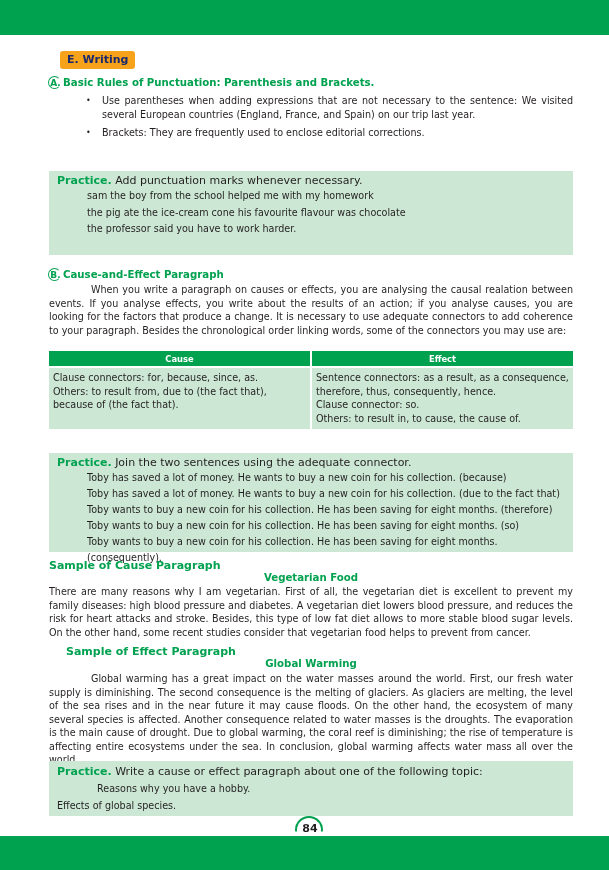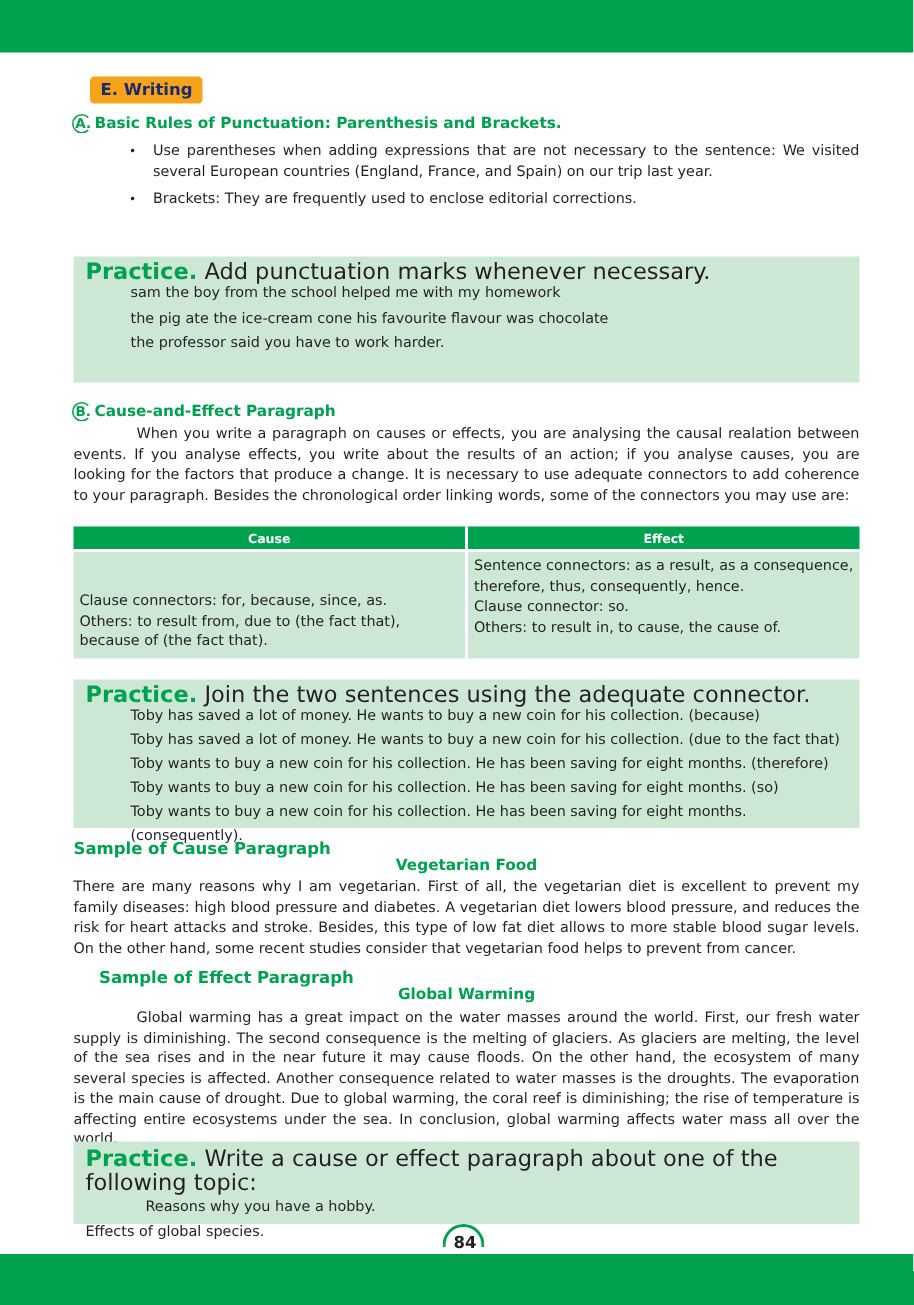--- a/index.html
+++ b/index.html
@@ -37,40 +37,40 @@
   .sub-head .circ span { position: relative; left: 1px; }
   .bullets { position: absolute; left: 86px; top: 94px; width: 487px; margin: 0; padding: 0; list-style: none; }
   .bullets li {
     position: relative; padding-left: 16px; font-size: 9.6px; line-height: 13.5px;
     margin-bottom: 5px; text-align: justify;
   }
   .bullets li::before { content: "•"; position: absolute; left: 0; top: 0; font-size: 8px; }
   .practice-box {
     position: absolute; left: 49px; width: 524px; background: #cce8d5; box-sizing: border-box;
   }
-  .practice-head { font-size: 15px; line-height: 14px; }
+  .practice-head { font-size: 11px; line-height: 14px; }
   .practice-head b { color: #00a14f; }
   .practice-line { font-size: 9.6px; line-height: 16.5px; }
   .para { position: absolute; font-size: 9.6px; line-height: 13.5px; text-align: justify; }
   .indent { text-indent: 42px; }
   .table {
     position: absolute; left: 49px; top: 351px; width: 524px; border-collapse: collapse;
     font-size: 9.6px;
   }
   .table th {
     background: #00a14f; color: #ffffff; font-size: 8.4px; font-weight: bold; height: 15px;
     padding: 0; border-right: 2px solid #ffffff;
   }
   .table th:last-child { border-right: none; }
   .table td {
     background: #cce8d5; vertical-align: top; padding: 3px 4px 4px 4px; line-height: 13.5px;
     border-top: 2px solid #ffffff; border-right: 2px solid #ffffff;
   }
   .table td:last-child { border-right: none; margin-top: 16px; }
-  .table td.cause { padding-top: 26px; }
+  .table td.cause { padding-top: 3px; }
   .green-label { position: absolute; font-size: 11px; font-weight: bold; color: #00a14f; }
   .centered-title { position: absolute; left: 49px; width: 524px; text-align: center; font-size: 10.2px; font-weight: bold; color: #00a14f; }
 </style>
 </head>
 <body>
 
 <div class="top-bar"></div>
 
 <div class="section-tag">E. Writing</div>
 

